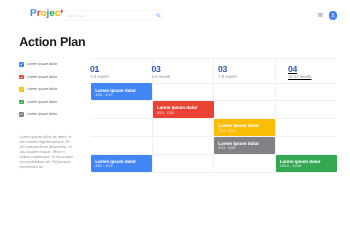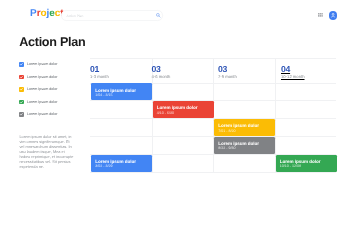--- a/index.html
+++ b/index.html
@@ -135,21 +135,21 @@
       <div class="colhead" style="left: 61.5px; width: 61.5px; top: 7.6px;">
         <div class="colnum">03</div>
         <div class="colsub">4-6 month</div>
       </div>
       <div class="col" style="left: 123px;"></div>
       <div class="colhead" style="left: 128px; width: 61.5px; top: 7.6px;">
         <div class="colnum">03</div>
         <div class="colsub">7-9 month</div>
       </div>
       <div class="col" style="left: 184.5px;"></div>
-      <div class="colhead" style="left: 191px; width: 61.5px; top: 7.6px; text-decoration: underline;">
+      <div class="colhead" style="left: 198px; width: 61.5px; top: 7.6px; text-decoration: underline;">
         <div class="colnum">04</div>
         <div class="colsub">10-12 month</div>
       </div>
       <div class="rowline" style="top: 25px;"></div>
       <div class="rowline" style="top: 42.8px;"></div>
       <div class="rowline" style="top: 60.6px;"></div>
       <div class="rowline" style="top: 78.4px;"></div>
       <div class="rowline" style="top: 96.2px;"></div>
       <div class="rowline" style="top: 114px;"></div>
       <div class="bar" style="background: rgb(66, 133, 244); left: 1.4px; top: 25.8px; width: 61.1px; height: 17px;">

